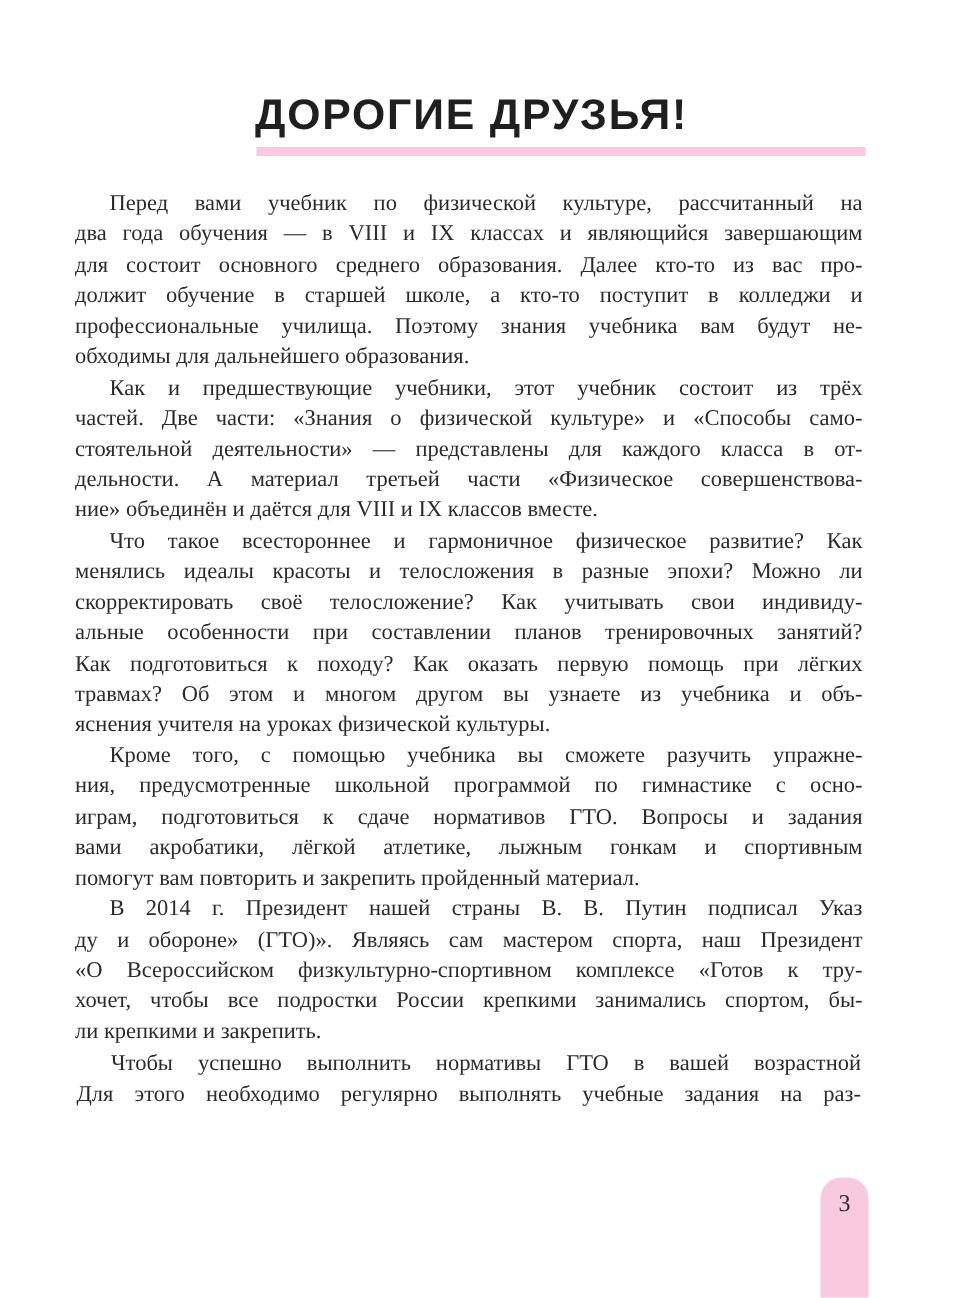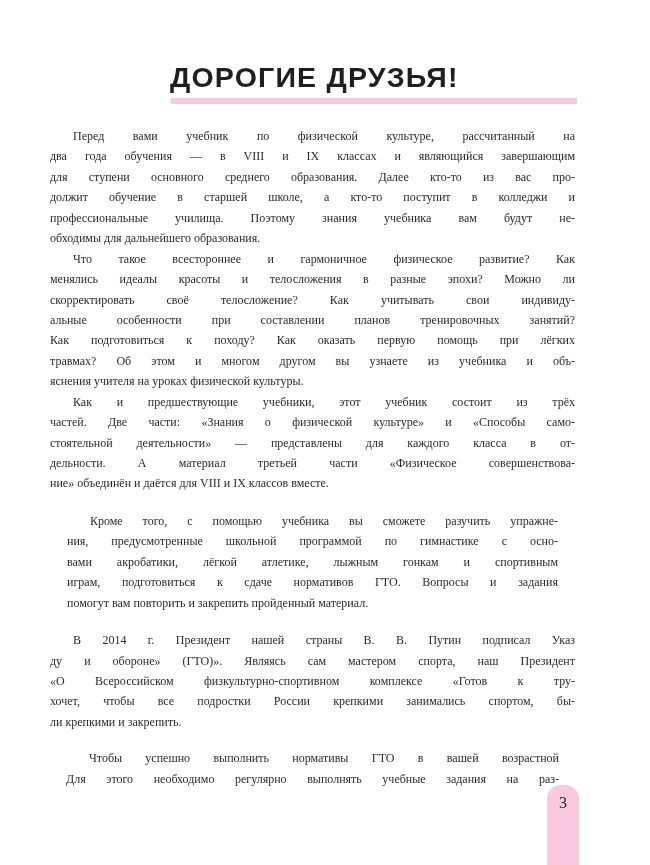--- a/index.html
+++ b/index.html
@@ -35,21 +35,21 @@
       width: 406px;
       height: 6px;
       background: #f8c9df;
     }
     .body-text {
       position: absolute;
       left: 50px;
       top: 126px;
       width: 525px;
       font-family: "Liberation Serif", "DejaVu Serif", serif;
-      font-size: 12px;
+      font-size: 15px;
     }
     .line {
       display: block;
       height: 20.45px;
       line-height: 20.45px;
       text-align: justify;
       text-align-last: justify;
       white-space: nowrap;
       overflow: visible;
     }
@@ -83,61 +83,61 @@
 <body>
 
 <h1 class="title">ДОРОГИЕ ДРУЗЬЯ!</h1>
 <div class="title-bar"></div>
 
 <div class="body-text">
 
   <p style="margin:0">
     <span class="line indent">Перед вами учебник по физической культуре, рассчитанный на</span>
     <span class="line">два года обучения — в VIII и IX классах и являющийся завершающим</span>
-    <span class="line">для ступени основного среднего образования. Далее кто-то из вас про-</span>
+    <span class="line">для состоит основного среднего образования. Далее кто-то из вас про-</span>
     <span class="line">должит обучение в старшей школе, а кто-то поступит в колледжи и</span>
     <span class="line">профессиональные училища. Поэтому знания учебника вам будут не-</span>
     <span class="line last">обходимы для дальнейшего образования.</span>
+  </p>
+
+  <p style="margin:0">
+    <span class="line indent">Как и предшествующие учебники, этот учебник состоит из трёх</span>
+    <span class="line">частей. Две части: «Знания о физической культуре» и «Способы само-</span>
+    <span class="line">стоятельной деятельности» — представлены для каждого класса в от-</span>
+    <span class="line">дельности. А материал третьей части «Физическое совершенствова-</span>
+    <span class="line last">ние» объединён и даётся для VIII и IX классов вместе.</span>
   </p>
 
   <p style="margin:0">
     <span class="line indent">Что такое всестороннее и гармоничное физическое развитие? Как</span>
     <span class="line">менялись идеалы красоты и телосложения в разные эпохи? Можно ли</span>
     <span class="line">скорректировать своё телосложение? Как учитывать свои индивиду-</span>
     <span class="line">альные особенности при составлении планов тренировочных занятий?</span>
     <span class="line">Как подготовиться к походу? Как оказать первую помощь при лёгких</span>
     <span class="line">травмах? Об этом и многом другом вы узнаете из учебника и объ-</span>
     <span class="line last">яснения учителя на уроках физической культуры.</span>
   </p>
 
   <p style="margin:0">
-    <span class="line indent">Как и предшествующие учебники, этот учебник состоит из трёх</span>
-    <span class="line">частей. Две части: «Знания о физической культуре» и «Способы само-</span>
-    <span class="line">стоятельной деятельности» — представлены для каждого класса в от-</span>
-    <span class="line">дельности. А материал третьей части «Физическое совершенствова-</span>
-    <span class="line last">ние» объединён и даётся для VIII и IX классов вместе.</span>
-  </p>
-
-  <p style="margin:17px">
     <span class="line indent">Кроме того, с помощью учебника вы сможете разучить упражне-</span>
     <span class="line">ния, предусмотренные школьной программой по гимнастике с осно-</span>
+    <span class="line">играм, подготовиться к сдаче нормативов ГТО. Вопросы и задания</span>
     <span class="line">вами акробатики, лёгкой атлетике, лыжным гонкам и спортивным</span>
-    <span class="line">играм, подготовиться к сдаче нормативов ГТО. Вопросы и задания</span>
     <span class="line last">помогут вам повторить и закрепить пройденный материал.</span>
   </p>
 
   <p style="margin:0">
     <span class="line indent">В 2014 г. Президент нашей страны В. В. Путин подписал Указ</span>
     <span class="line">ду и обороне» (ГТО)». Являясь сам мастером спорта, наш Президент</span>
     <span class="line">«О Всероссийском физкультурно-спортивном комплексе «Готов к тру-</span>
     <span class="line">хочет, чтобы все подростки России крепкими занимались спортом, бы-</span>
     <span class="line last">ли крепкими и закрепить.</span>
   </p>
 
-  <p style="margin:16px">
+  <p style="margin:1px">
     <span class="line indent">Чтобы успешно выполнить нормативы ГТО в вашей возрастной</span>
     <span class="line">Для этого необходимо регулярно выполнять учебные задания на раз-</span>
   </p>
 
 </div>
 
 <div class="page-tab">
   <span class="page-number">3</span>
 </div>
 

